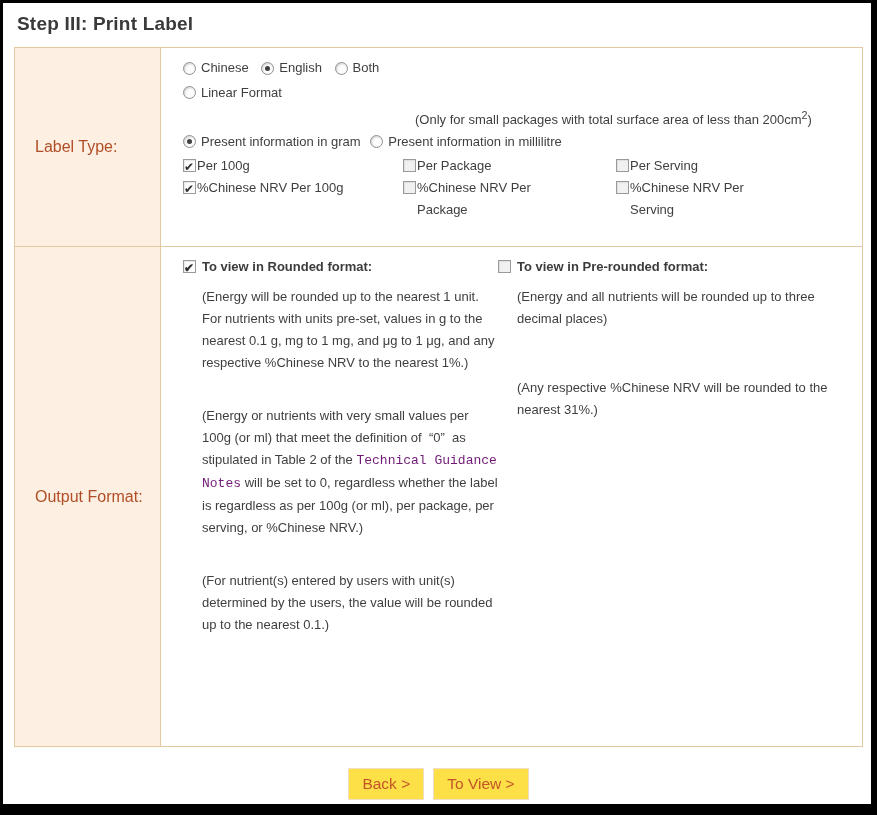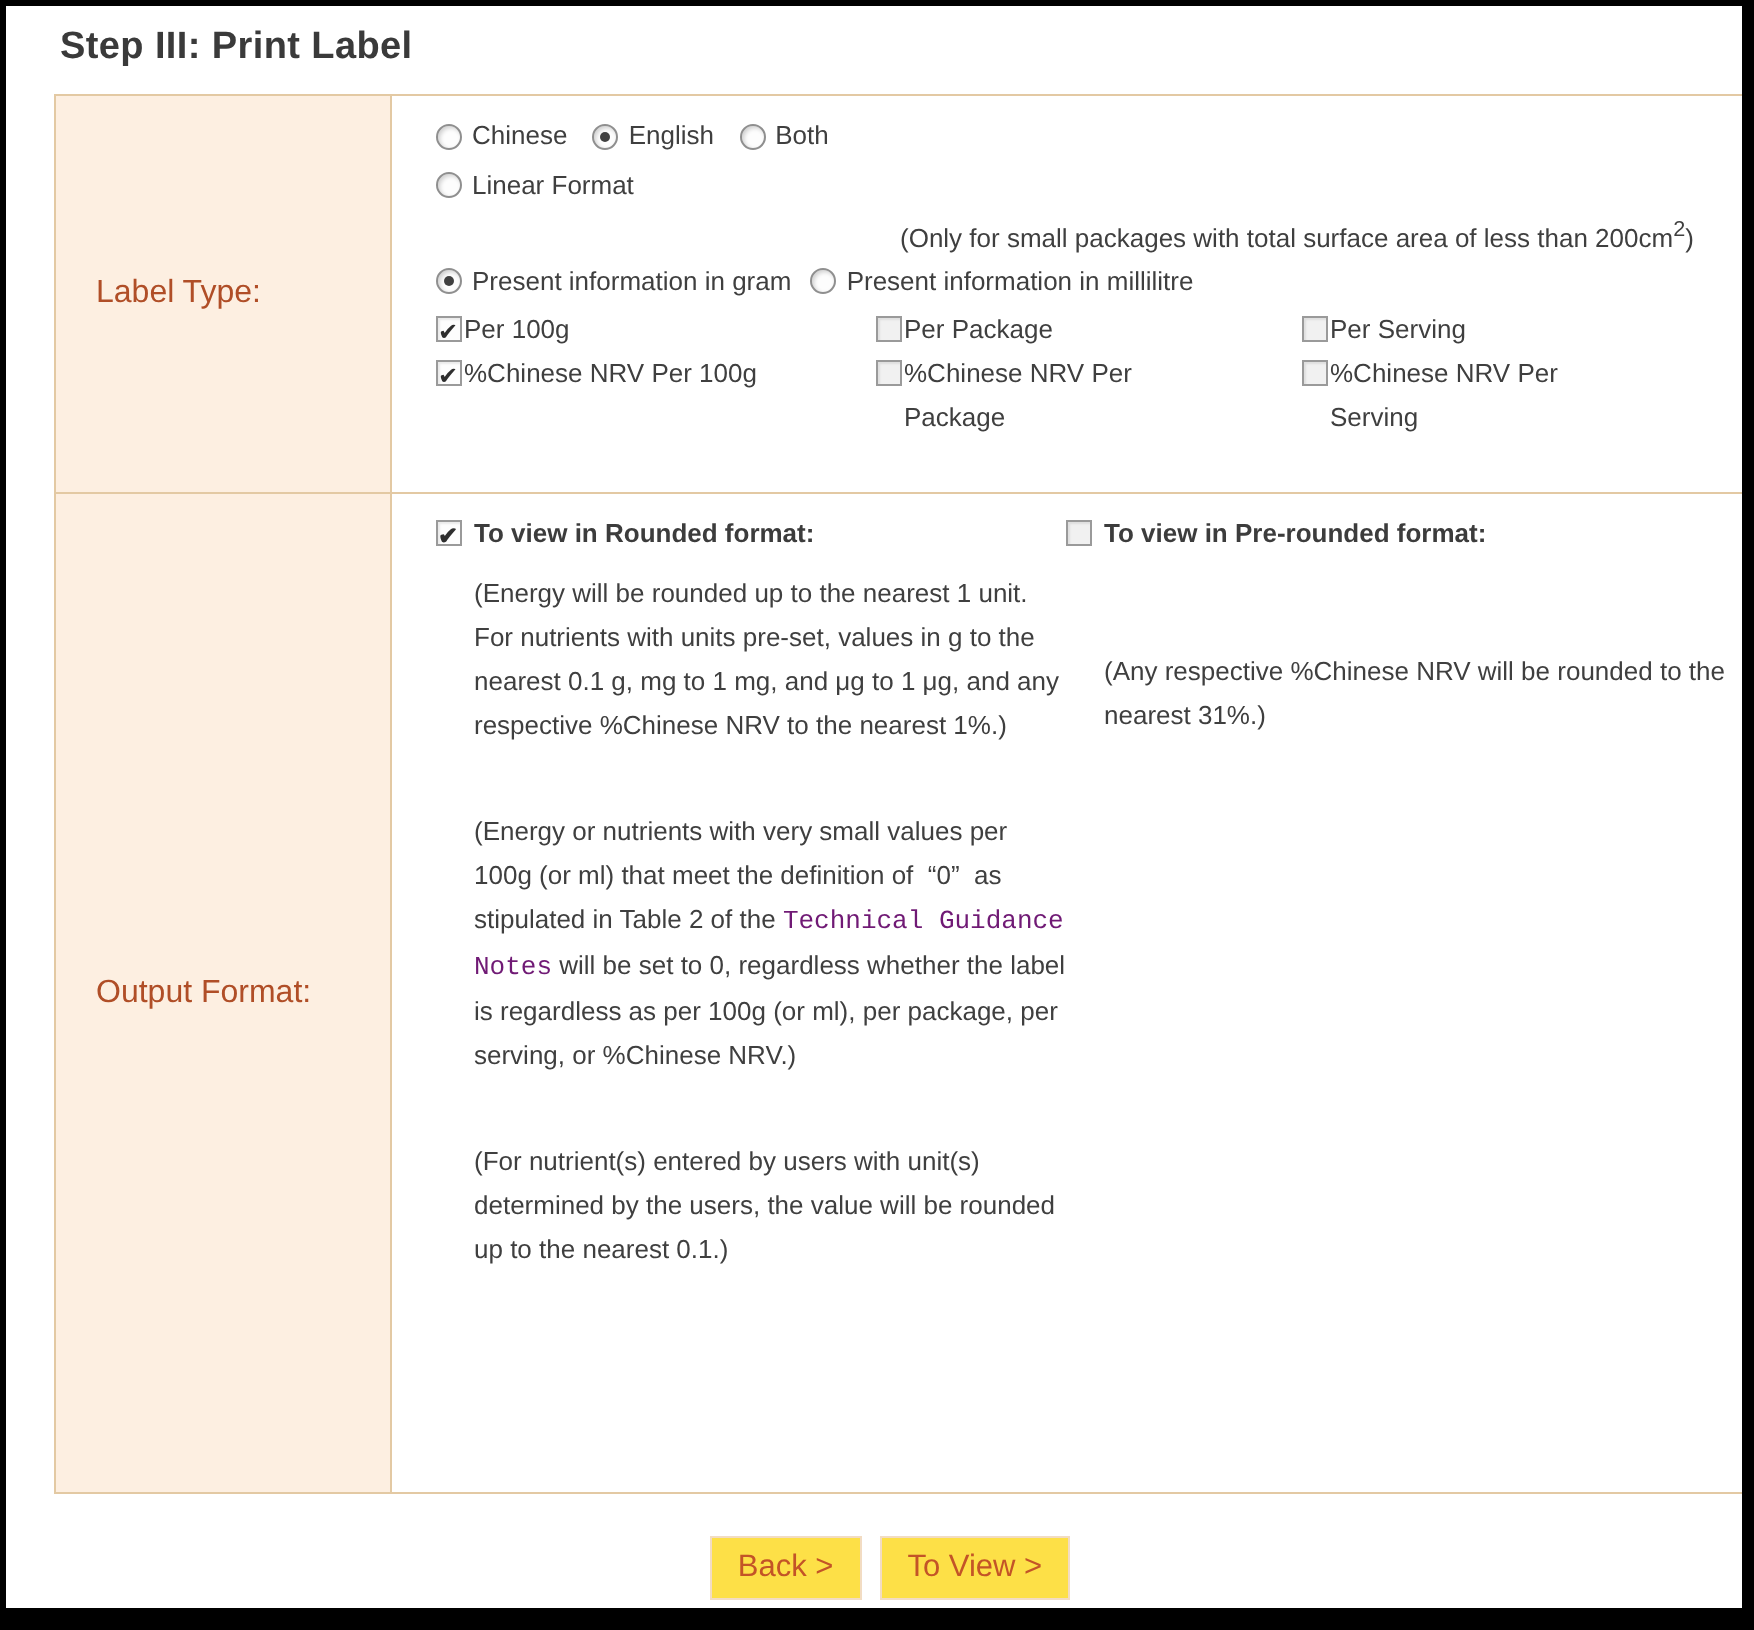--- a/index.html
+++ b/index.html
@@ -4,34 +4,33 @@
 <style>
   * { box-sizing: border-box; }
   html,body { margin:0; padding:0; background:#888; }
   body { font-family:"Liberation Sans", sans-serif; }
   .frame {
     width:877px; height:815px;
     border:solid #000;
     border-width:3px 6px 11px 3px;
     background:#fff;
     overflow:hidden;
-    padding-left:13px;
   }
   .inner { padding:7px 8px 0 11px; }
   .page-title {
     font-size:19px; font-weight:bold; color:#3a3a3a;
     margin:3px 0 12px 3px; letter-spacing:.2px;
   }
   .form-table {
     width:849px; border:1px solid #e3c9a3;
   }
   .row { display:flex; }
   .row + .row { border-top:1px solid #e3c9a3; }
   .label-cell {
-    width:168px; background:#fdefe1; border-right:1px solid #e3c9a3;
+    width:146px; background:#fdefe1; border-right:1px solid #e3c9a3;
     display:flex; align-items:center; padding-left:20px;
     color:#b04e27; font-size:16px; flex:none;
   }
   .content-cell {
     flex:1; padding:9px 6px 8px 22px;
     font-size:13px; color:#3f3f3f; line-height:22px;
   }
   .row-label-type .content-cell { min-height:198px; }
   .row-output-format .content-cell { min-height:499px; }
 
@@ -184,20 +183,21 @@
               <p class="of-p">(Energy will be rounded up to the nearest 1 unit. For nutrients with units pre-set, values in g to the nearest 0.1 g, mg to 1 mg, and μg to 1 μg, and any respective %Chinese NRV to the nearest 1%.)</p>
               <p class="of-p gap-lg"><span>(Energy or nutrients with very small values per 100g (or ml) that meet the definition of &nbsp;“0”&nbsp; as stipulated in Table 2 of the </span><span class="tg-link">Technical Guidance Notes</span><span> will be set to 0, regardless whether the label is regardless as per 100g (or ml), per package, per serving, or %Chinese NRV.)</span></p>
               <p class="of-p gap-lg">(For nutrient(s) entered by users with unit(s) determined by the users, the value will be rounded up to the nearest 0.1.)</p>
             </div>
 
             <div class="of-col-b">
               <div class="of-head">
                 <span class="checkbox"></span>
                 <span>To view in Pre-rounded format:</span>
               </div>
+              <p class="of-p">(Energy and all nutrients will be rounded up to three decimal places)</p>
               <p class="of-p gap-xl">(Any respective %Chinese NRV will be rounded to the nearest 31%.)</p>
             </div>
 
           </div>
         </div>
       </div>
 
     </div>
 
     <div class="footer">

